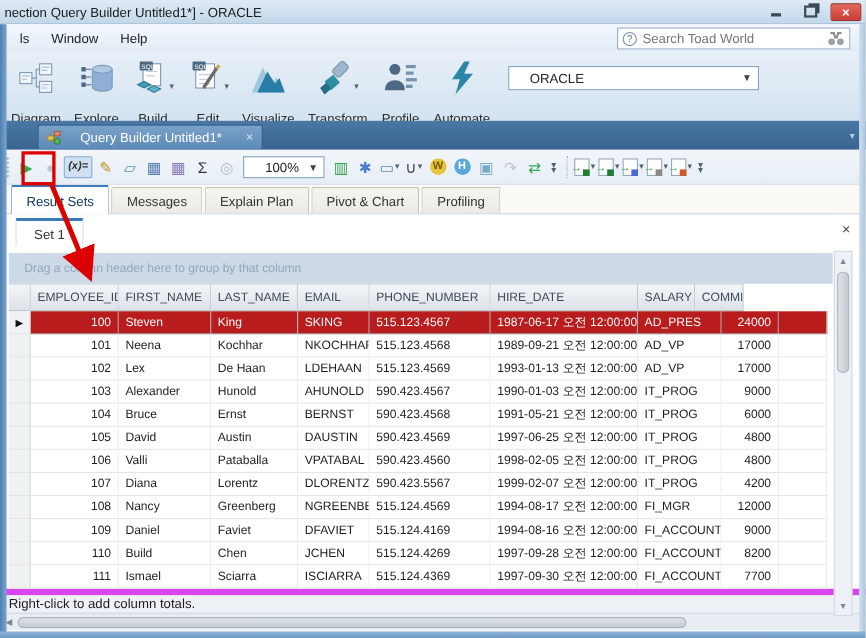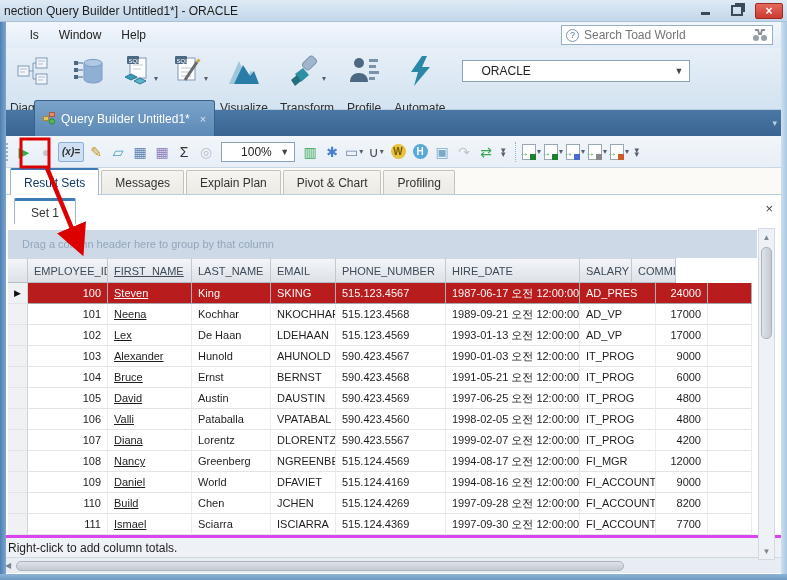--- a/index.html
+++ b/index.html
@@ -19,21 +19,21 @@
   .winbtns { display:flex; align-items:center; gap:4px; padding-right:4px; }
   .winbtn { width:28px; height:16px; display:flex; align-items:center; justify-content:center;
             font-size:11px; color:#333; }
   .winbtn.min::after { content:""; width:9px; height:3px; background:#3c4a58; margin-top:6px; }
   .winbtn.restore::after { content:""; width:8px; height:7px; border:2px solid #3c4a58; box-shadow:3px -3px 0 -1px #3c4a58; }
   .winbtn.close { background:linear-gradient(#e46a5e,#cc3a30); border:1px solid #a02a22; border-radius:2px;
                   color:#fff; font-weight:bold; font-size:12px; }
 
   
   .menubar { height:26px; background:linear-gradient(#f2f7fc,#e2ecf6); display:flex; align-items:center;
-             padding-left:20px; font-size:12px; color:#222; }
+             padding-left:8px; font-size:12px; color:#222; }
   .menuitem { padding:3px 10px; }
   .menubar .spacer { flex:1; }
   .searchbox { width:212px; height:20px; background:#fff; border:1px solid #98aec4; display:flex;
                align-items:center; margin-right:14px; padding:0 4px; }
   .help-ico { width:13px; height:13px; border:1px solid #7a93b4; border-radius:50%; color:#5a7aa0;
               font-size:9px; display:flex; align-items:center; justify-content:center; margin-right:5px; }
   .searchbox input { flex:1; border:none; outline:none; font-size:12px; color:#777;
                      font-family:"Liberation Sans",sans-serif; background:transparent; }
   .binocs { display:flex; }
 
@@ -48,23 +48,23 @@
   .tbtn.gap { margin-left:42px; }
   .conn-wrap { display:flex; align-items:flex-start; margin-left:10px; padding-top:8px; flex:1; }
   .combo { background:#fff; border:1px solid #8aa3bd; height:22px; display:flex; align-items:center;
            font-size:12px; color:#222; padding-left:19px; }
   .combo .carr { margin-left:auto; padding:0 5px; font-size:9px; color:#444; }
   .conn-combo { width:228px; }
 
   
   .doctabs { height:26px; background:linear-gradient(#4a77a4,#3a6492); display:flex; align-items:flex-end;
              padding-left:34px; position:relative; }
-  .doctab { height:36px; background:linear-gradient(#7ba3c9,#5b89b6); border-radius:3px 3px 0 0;
+  .doctab { height:23px; background:linear-gradient(#7ba3c9,#5b89b6); border-radius:3px 3px 0 0;
             border:1px solid #35618e; border-bottom:none; display:flex; align-items:center;
-            color:#fff; font-size:12px; padding:0 8px; }
+            color:#fff; font-size:12px; padding:0 8px;gap:12px; }
   .doctab .dicon { margin-right:5px; display:flex; }
   .doctab .dclose { margin-left:10px; color:#d7e4f0; font-size:11px; }
   .doctabs .far-chev { position:absolute; right:10px; top:8px; color:#b9cfe4; font-size:9px; }
 
   
   .subbar { height:32px; background:linear-gradient(#f2f6fa,#e7eef6); display:flex; align-items:center;
             padding-left:2px; border-bottom:1px solid #c9d6e3; }
   .grip { width:5px; height:20px; margin:0 3px;
           background-image:radial-gradient(circle, #9fb0c0 1px, transparent 1.2px);
           background-size:4px 4px; }
@@ -107,34 +107,34 @@
   .hcell { background:linear-gradient(#f3f5f8,#dde2e8); border-right:1px solid #c2c8d0;
            border-bottom:1px solid #b4bcc6; border-top:1px solid #d6dae0; font-size:11px; color:#3e4a58;
            line-height:24px; padding:0 6px; overflow:hidden; white-space:nowrap; }
   .grow { display:flex; margin-left:8px; height:21px; }
   .gcell { font-size:11px; color:#1e1e1e; line-height:20px; padding:0 6px; border-right:1px solid #ececec;
            border-bottom:1px solid #e2e4e6; overflow:hidden; white-space:nowrap; background:#fff; }
   .grow.selected .gcell { background:#b91c1c; color:#f7f8fa; border-right-color:#aaaeb2; border-bottom-color:#a4a8ac; }
   .ind { width:20px; background:#f0f1f3; border-right:1px solid #cfd4d8; border-bottom:1px solid #e2e4e6;
          font-size:9px; color:#111; display:flex; align-items:center; justify-content:center; }
   .c0 { width:80px; text-align:right; }
-  .c1 { width:84px;text-decoration:underline; } .c2 { width:79px; } .c3 { width:65px; } .c4 { width:110px; }
+  .c1 { width:84px; } .c2 { width:79px; } .c3 { width:65px; } .c4 { width:110px; }
   .c5 { width:134px; } .c6 { width:76px; } .c7 { width:52px; text-align:right; } .c8 { width:44px; }
 
   
   .vscroll { position:absolute; top:228px; right:12px; width:17px; height:332px; background:#eef1f5;
              border:1px solid #d4dae2; z-index:20; display:flex; flex-direction:column; align-items:center; }
   .vs-btn { height:16px; width:100%; display:flex; align-items:center; justify-content:center;
             color:#7a8694; font-size:8px; }
   .vs-thumb { width:11px; height:92px; background:linear-gradient(90deg,#dfe3e9,#c4cad2); border:1px solid #aab2bc;
               border-radius:5px; margin-top:2px; }
   .vs-fill { flex:1; }
 
   
-  .footer { height:22px; background:#eef2f7; border-top:3px solid #d946ef; font-size:12px; color:#1e1e1e;
+  .footer { height:22px; background:#eef2f7; border-top:6px solid #d946ef; font-size:12px; color:#1e1e1e;
             display:flex; align-items:center; padding-left:8px; }
   .hscroll { height:16px; background:#e8edf3; border-top:1px solid #d0d8e0; display:flex; align-items:center; }
   .hs-btn { width:16px; height:16px; display:flex; align-items:center; justify-content:center;
             color:#7a8694; font-size:8px; }
   .hs-thumb { width:608px; height:10px; background:linear-gradient(#dfe3e9,#c4cad2); border:1px solid #aab2bc;
               border-radius:5px; }
 
   
   .overlay { position:absolute; left:0; top:0; width:787px; height:580px; pointer-events:none; z-index:60; }
 </style>
@@ -541,21 +541,21 @@
           <div class="gcell c4">515.124.4569</div>
           <div class="gcell c5">1994-08-17 오전 12:00:00</div>
           <div class="gcell c6">FI_MGR</div>
           <div class="gcell c7">12000</div>
           <div class="gcell c8"></div>
         </div>
         <div class="grow">
           <div class="ind"></div>
           <div class="gcell c0">109</div>
           <div class="gcell c1">Daniel</div>
-          <div class="gcell c2">World</div>
+          <div class="gcell c2">Faviet</div>
           <div class="gcell c3">DFAVIET</div>
           <div class="gcell c4">515.124.4169</div>
           <div class="gcell c5">1994-08-16 오전 12:00:00</div>
           <div class="gcell c6">FI_ACCOUNT</div>
           <div class="gcell c7">9000</div>
           <div class="gcell c8"></div>
         </div>
         <div class="grow">
           <div class="ind"></div>
           <div class="gcell c0">110</div>

